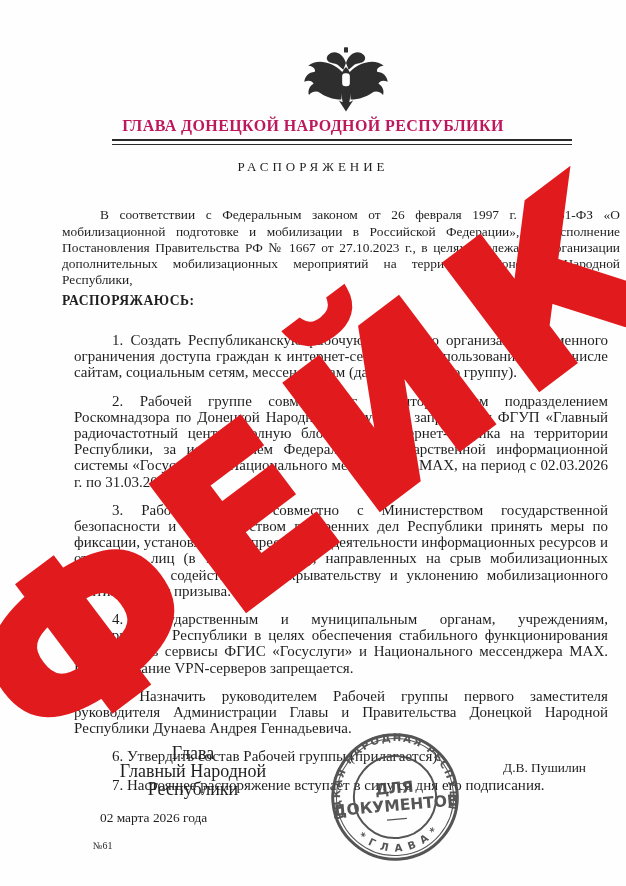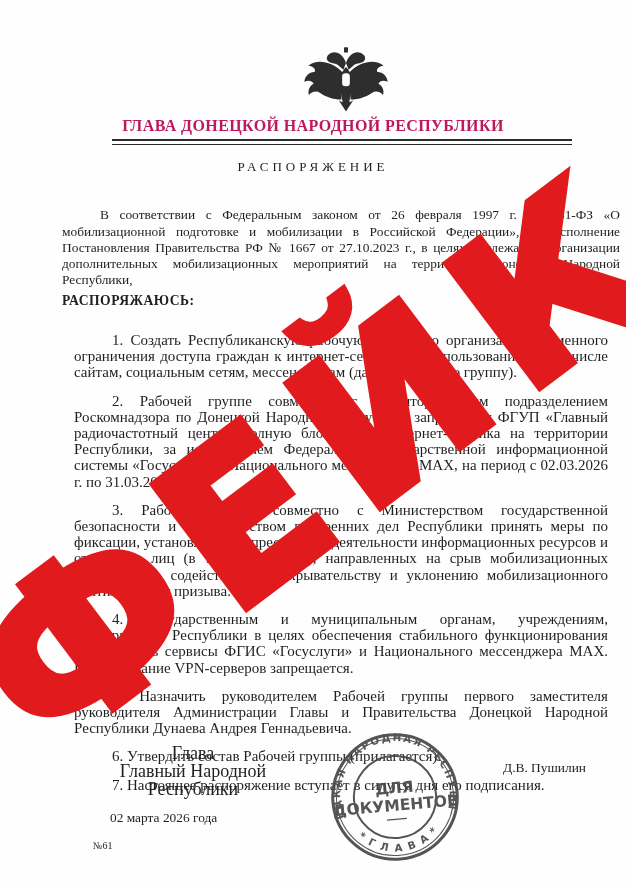--- a/index.html
+++ b/index.html
@@ -43,21 +43,21 @@
     margin:12px; font-size:15px; line-height:16.2px;
     text-align:justify; text-indent:38px;
   }
 
   
   .sig-left {
     position:absolute; left:93px; top:744px; width:200px;
     text-align:center; font-size:18px; line-height:18px;
   }
   .sig-name { position:absolute; left:503px; top:760px; font-size:13.4px; }
-  .sig-date { position:absolute; left:110px; top:810px; font-size:13.4px; }
+  .sig-date { position:absolute; left:100px; top:810px; font-size:13.4px; }
   .sig-number { position:absolute; left:93px; top:840px; font-size:10px; }
 
   
   .stamp {
     position:absolute; left:329px; top:731px; width:132px; height:132px;
     transform:rotate(-5deg); opacity:0.92;
   }
   .stamp text { font-family:"DejaVu Sans", sans-serif; fill:#474747; }
 
   

